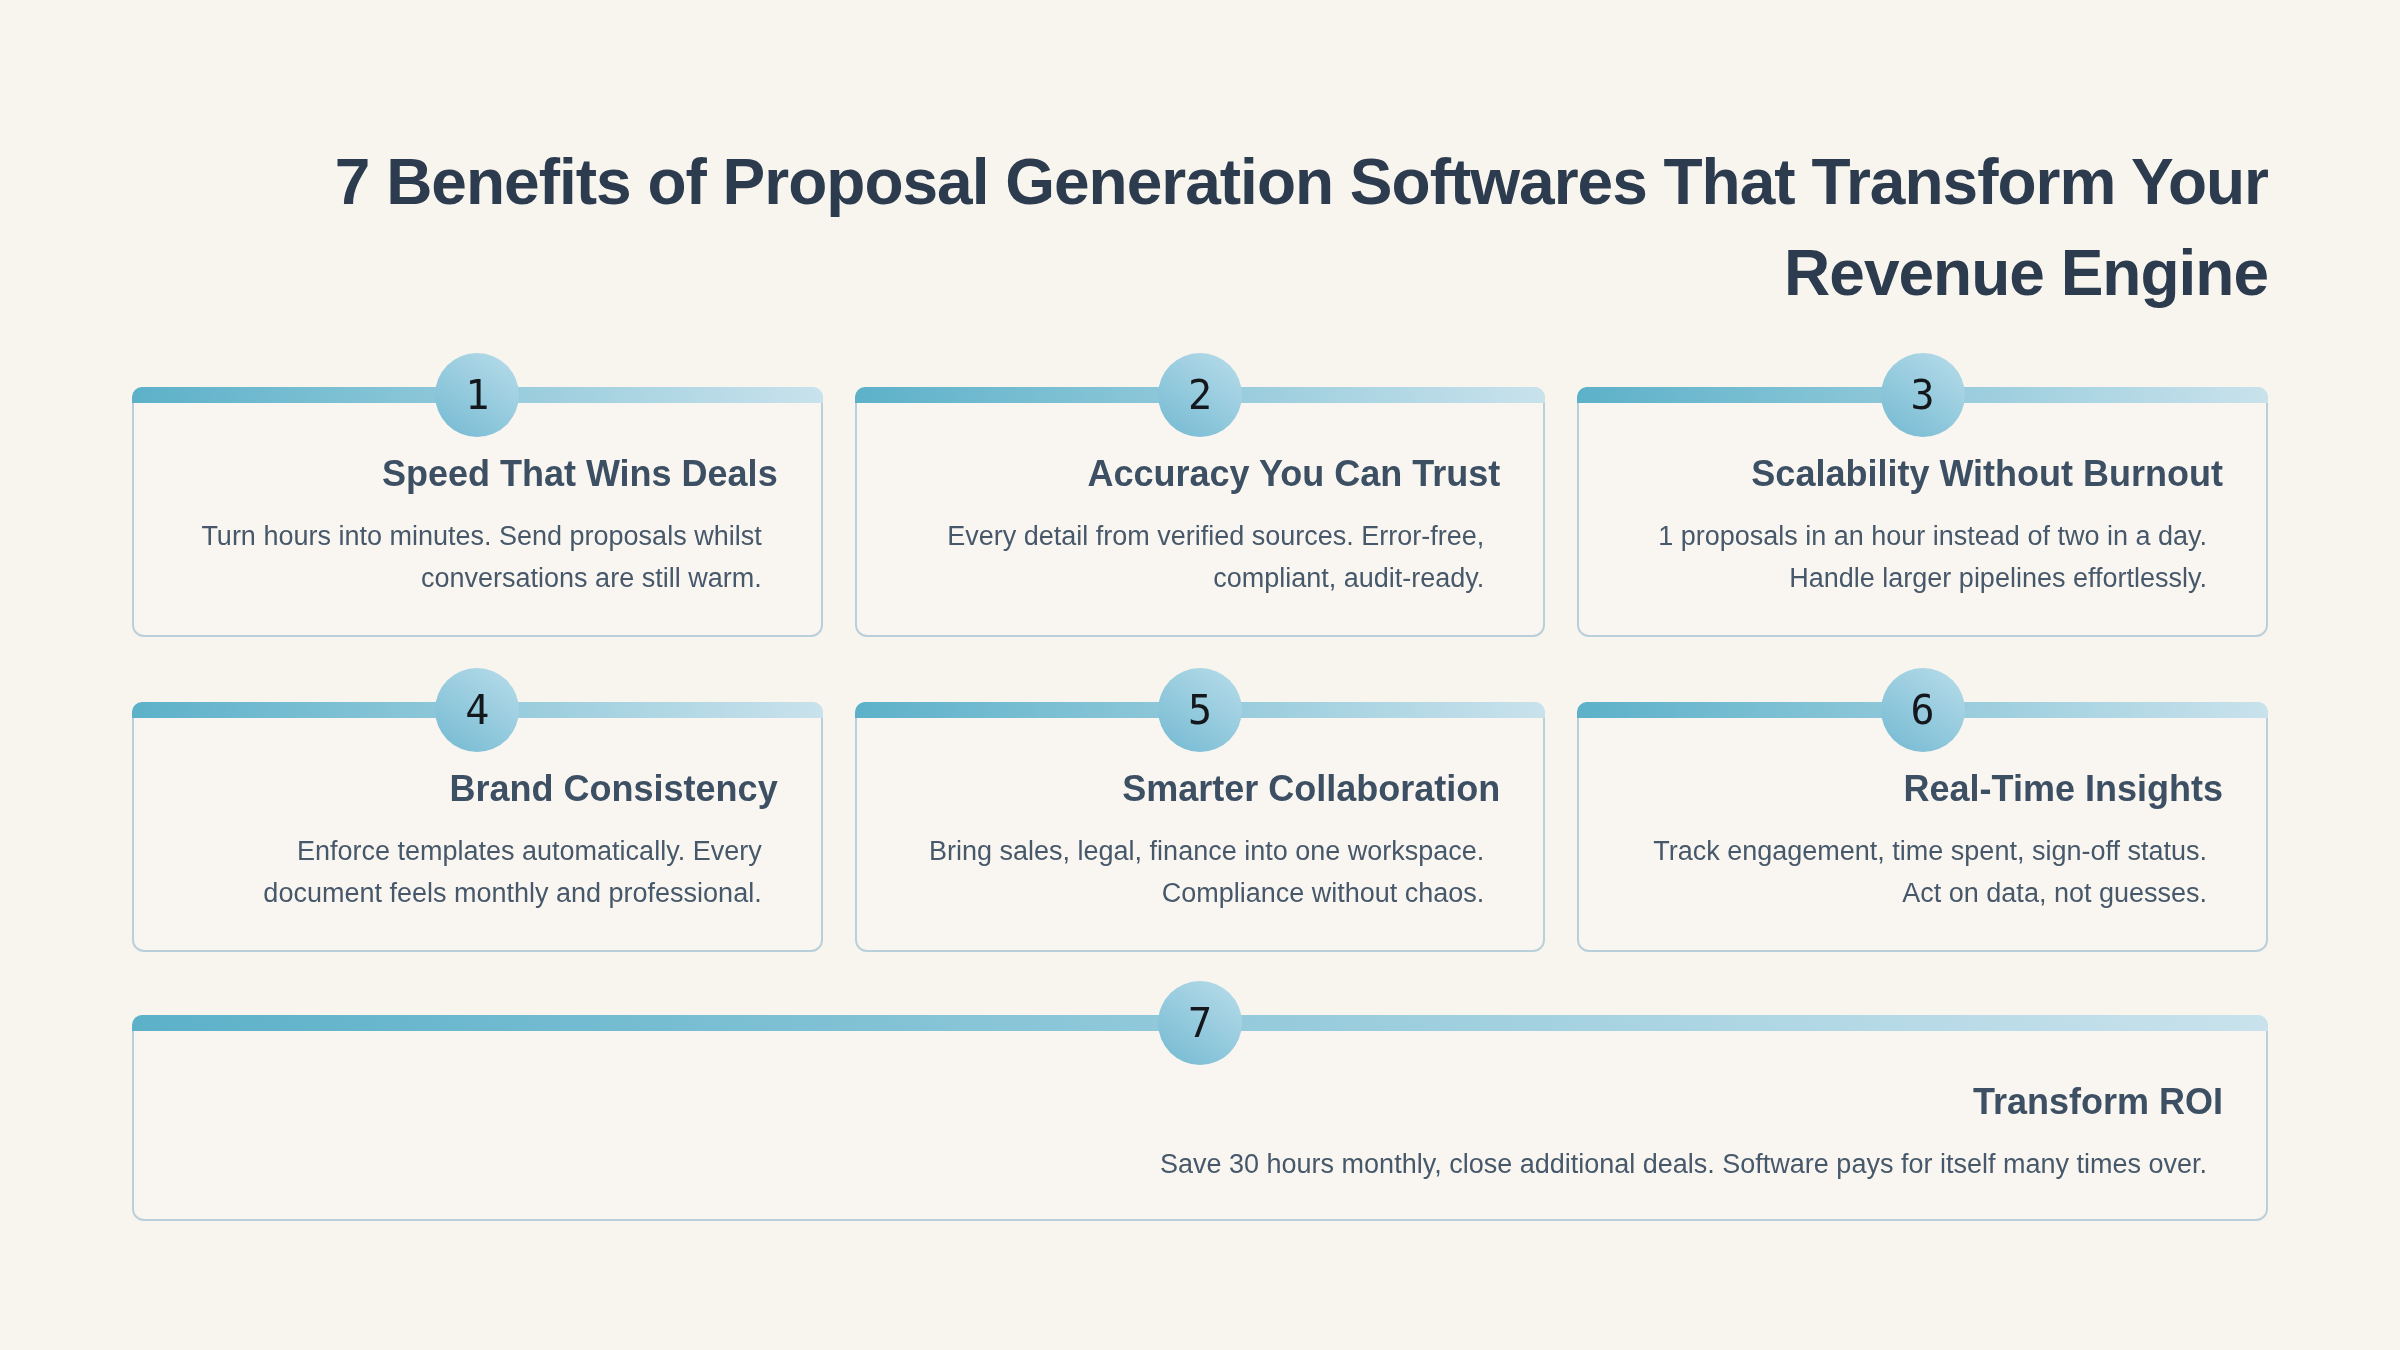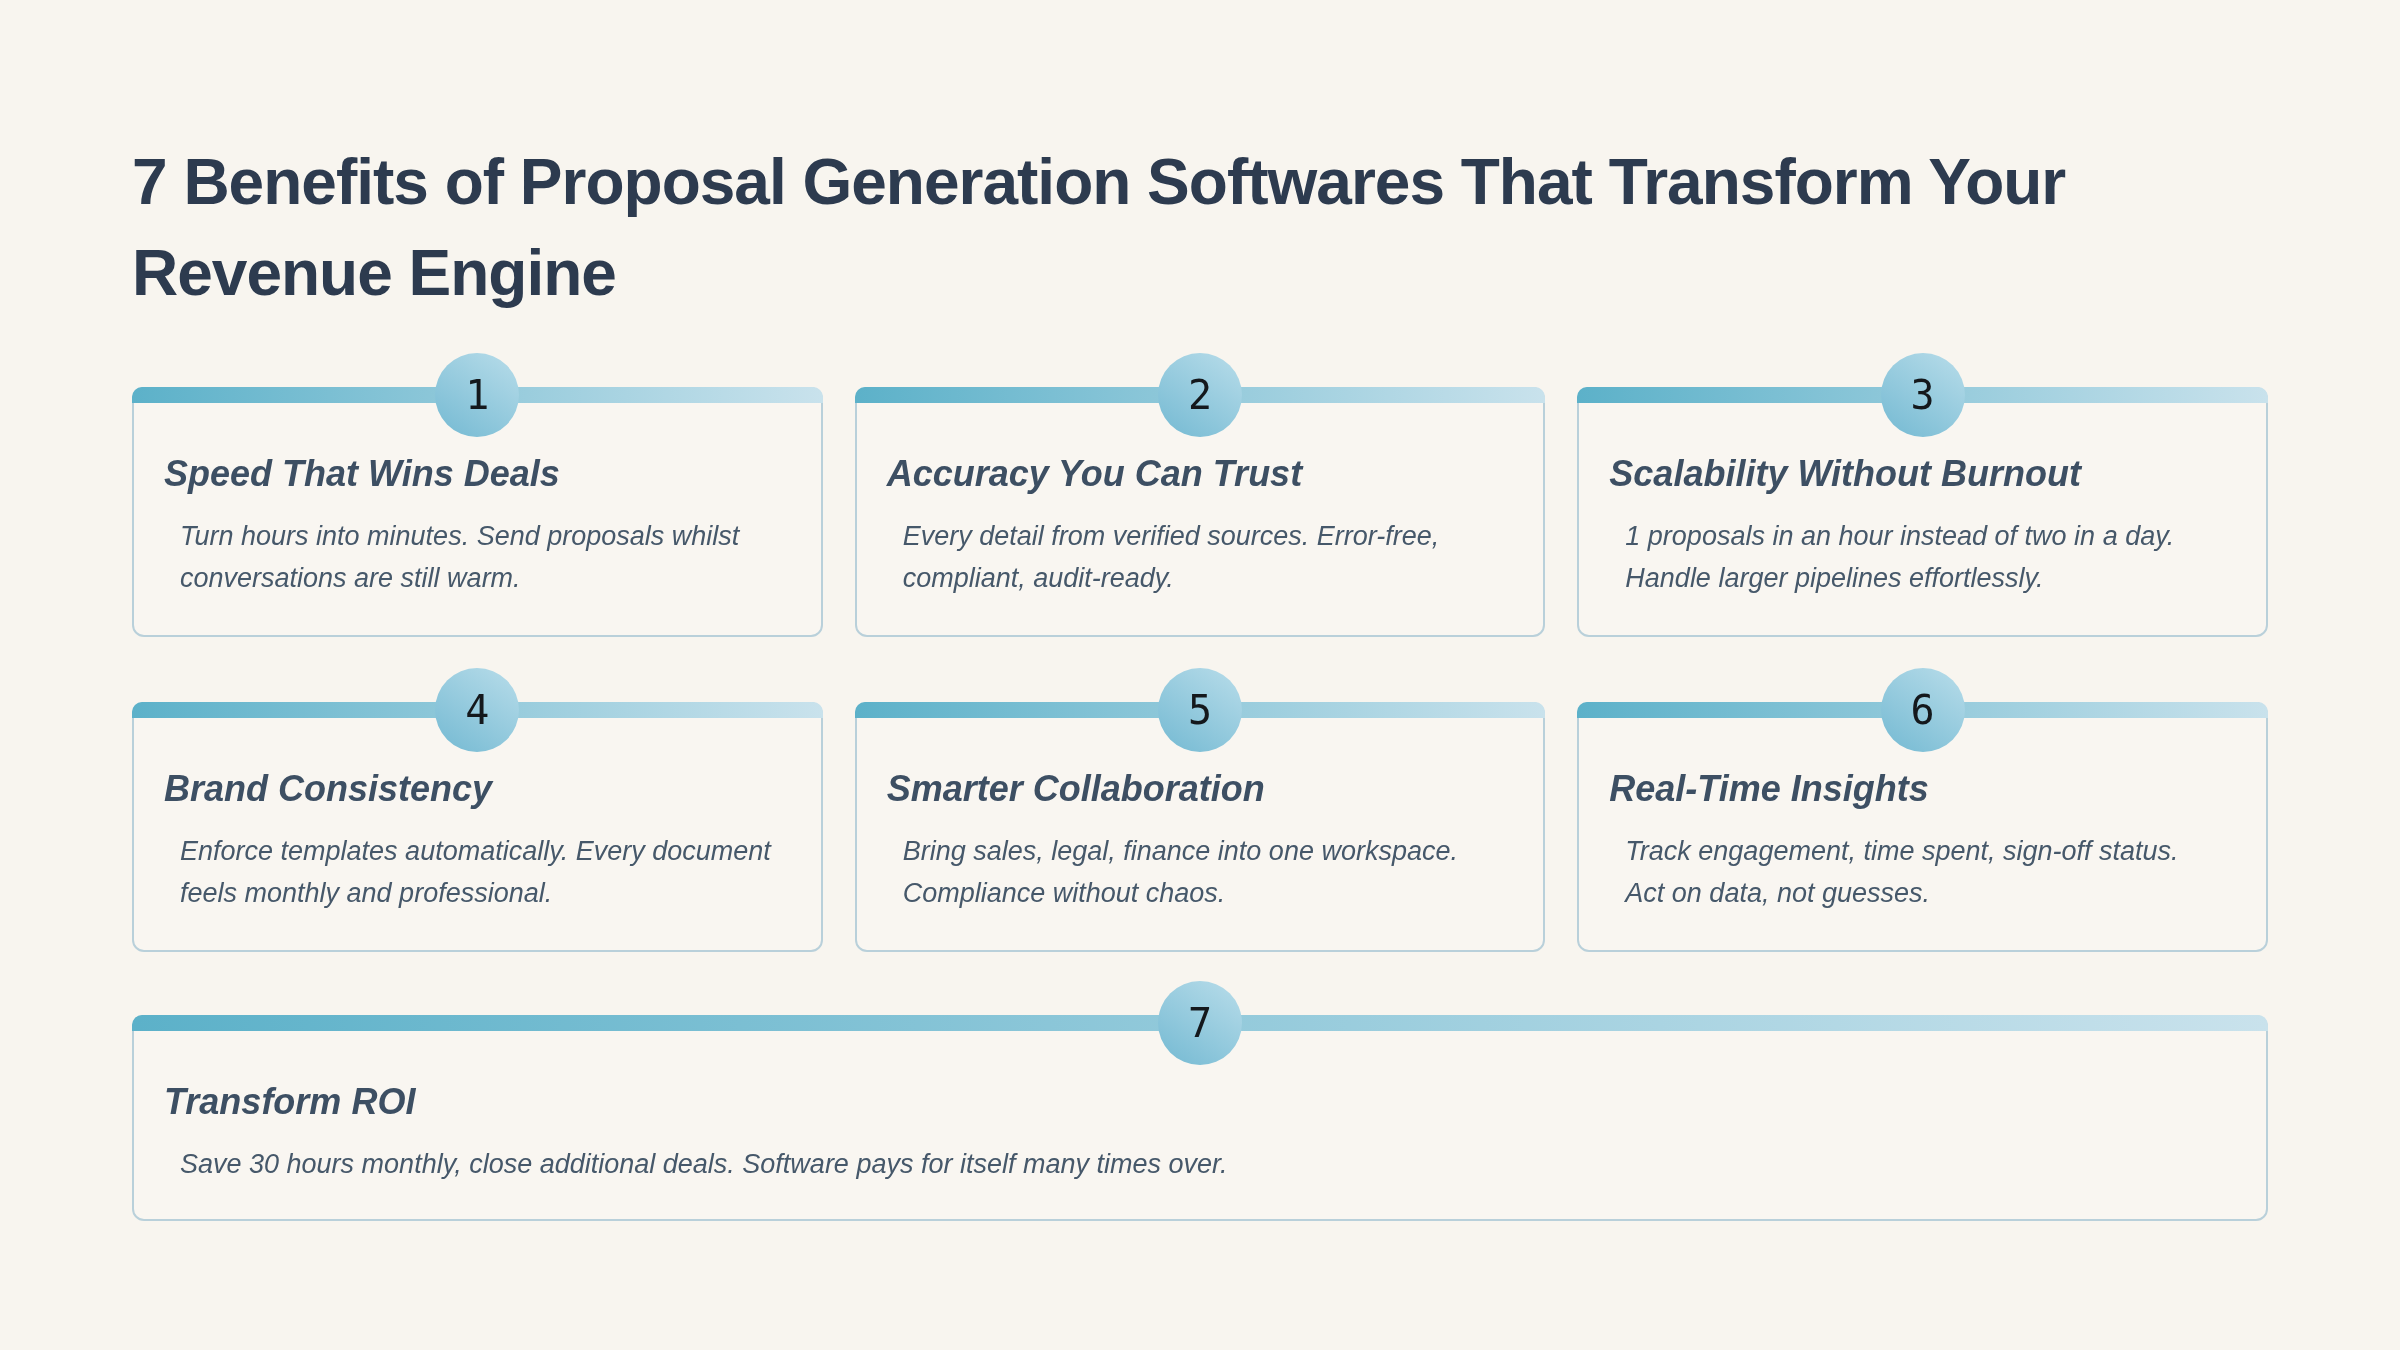--- a/index.html
+++ b/index.html
@@ -8,21 +8,21 @@
     --card_border:#b9d0da;
     --bar_gradient_start:#5cb1c9;
     --bar_gradient_end:#c9e2ec;
     --badge_gradient_light:#b3dae8;
     --badge_gradient_dark:#79bcd4;
     --title_color:#2d3b4f;
     --heading_color:#3d4f63;
     --body_color:#46586a;
     --number_color:#14181c;
   }
-  *{box-sizing:border-box;}
+  *{box-sizing:border-box;text-align:right;}
   html,body{margin:0;padding:0;}
   body{
     width:2400px;height:1350px;overflow:hidden;
     background:var(--page_bg);
     font-family:"Liberation Sans", sans-serif;
   }
   .container{padding:137px 132px 0 132px;}
   .page-title{
     margin:0 0 68px 0;
     font-size:64px;
@@ -62,21 +62,21 @@
     left:50%;
     transform:translateX(-50%);
     width:84px;height:84px;
     border-radius:50%;
     background:linear-gradient(215deg,var(--badge_gradient_light) 8%,var(--badge_gradient_dark) 92%);
     display:flex;align-items:center;justify-content:center;
     font-family:"DejaVu Sans Mono", monospace;
     font-size:40px;
     color:var(--number_color);
   }
-  .card-content{padding:64px 30px 0 30px;font-style:italic;}
+  .card-content{padding:64px 43px 0 30px;}
   .card-title{
     margin:0 0 20px 0;
     font-size:36px;
     font-weight:600;
     color:var(--heading_color);
   }
   .card-desc{
     margin:16px;
     font-size:27px;
     line-height:42px;

